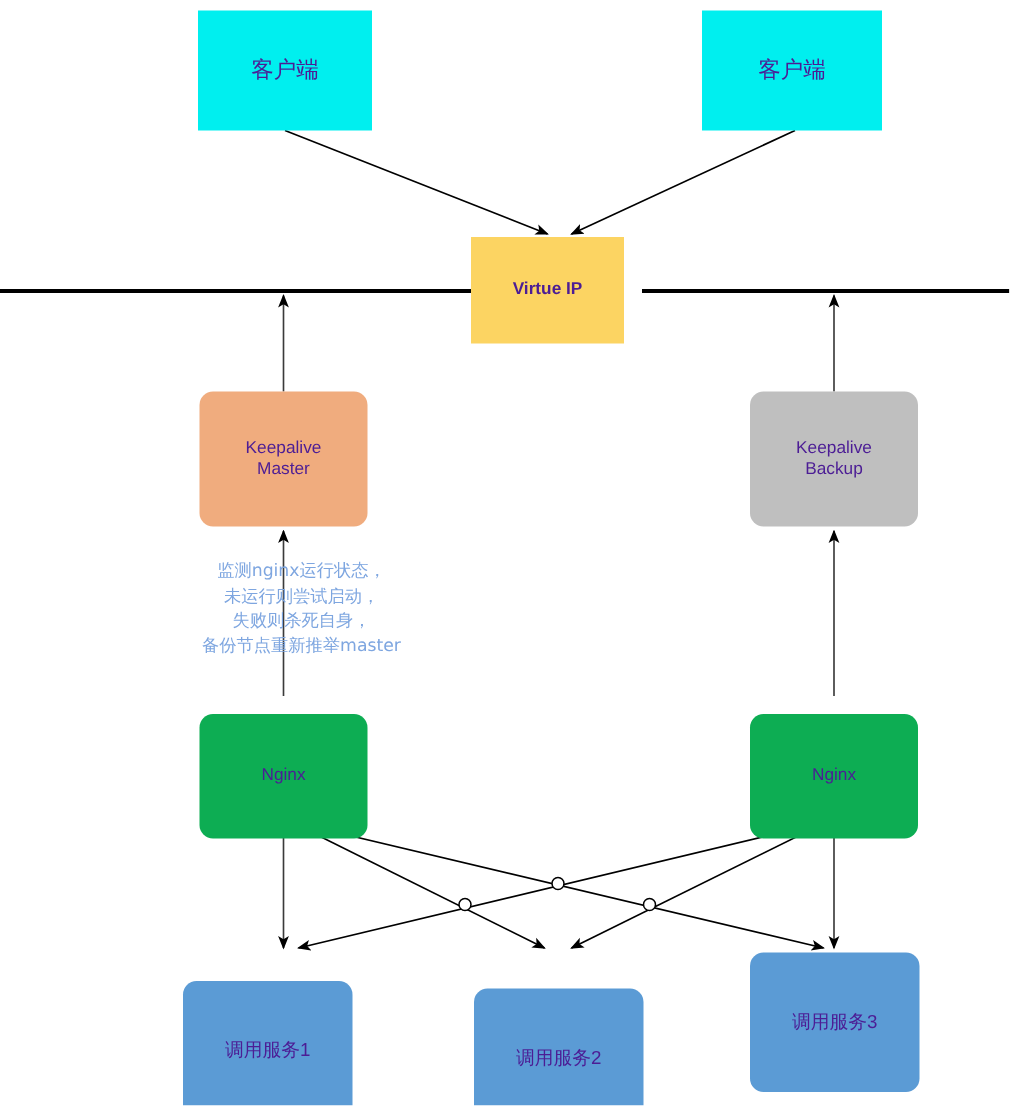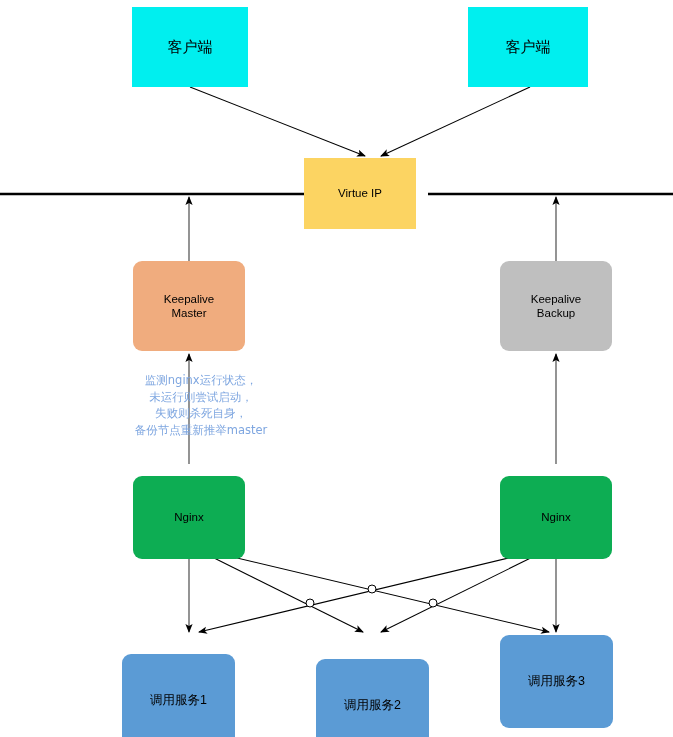--- a/index.html
+++ b/index.html
@@ -26,21 +26,21 @@
     height: 737px;
     pointer-events: none;
   }
   .node {
     position: absolute;
     box-sizing: border-box;
     display: flex;
     align-items: center;
     justify-content: center;
     text-align: center;
-    color: #000000;
+    color: #4c1d95;
     line-height: 1.25;
     white-space: pre-line;
   }
   .node-client {
     background: #00EFEF;
     border-radius: 0;
     font-size: 15px;
   }
   .node-vip {
     background: #FCD462;
@@ -116,21 +116,21 @@
   </svg>
 
   <div class="node node-client" style="left:132px; top:7px; width:116px; height:80px;">
     <span>客户端</span>
   </div>
 
   <div class="node node-client" style="left:468px; top:7px; width:120px; height:80px;">
     <span>客户端</span>
   </div>
 
-  <div class="node node-vip" style="left:304px; top:158px; width:112px; height:71px;">
+  <div class="node node-vip" style="left:314px; top:158px; width:102px; height:71px;font-weight:bold;">
     <span>Virtue IP</span>
   </div>
 
   <div class="node node-keepalive-master" style="left:133px; top:261px; width:112px; height:90px;">
     <span>Keepalive
 Master</span>
   </div>
 
   <div class="node node-keepalive-backup" style="left:500px; top:261px; width:112px; height:90px;">
     <span>Keepalive

